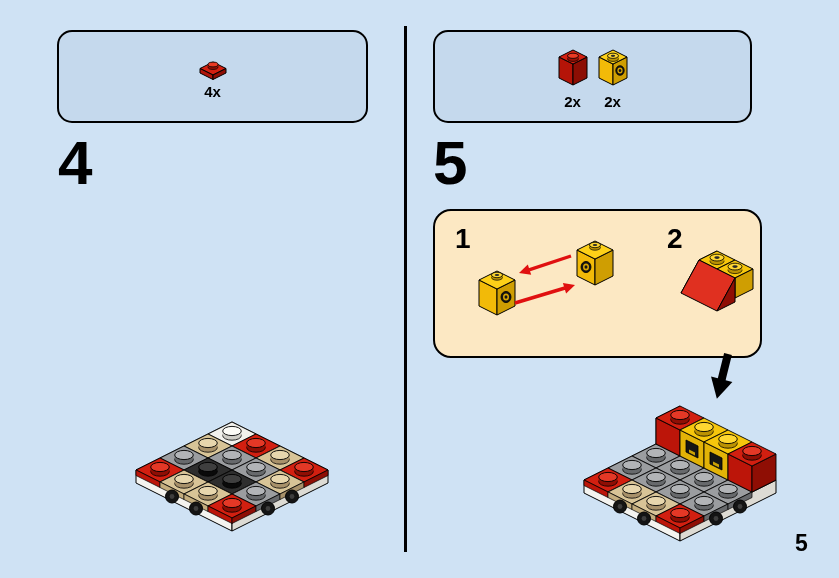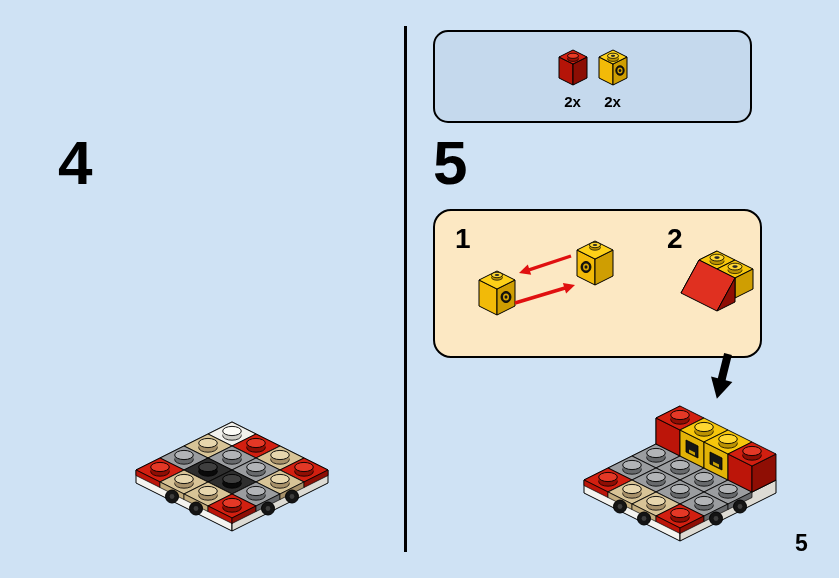--- a/index.html
+++ b/index.html
@@ -23,20 +23,33 @@
   #assembly4{position:absolute;left:112px;top:398px}
   #assembly5{position:absolute;left:560px;top:368px}
   #down-arrow{position:absolute;left:698px;top:352px}
   .page-number{position:absolute;left:795px;top:530px;font-size:23px;font-weight:800}
 </style>
 </head>
 <body style="background: rgb(207, 226, 244);">
 
 <div class="page">
 
+  <div class="parts-box" id="box4" style="background: rgb(197, 217, 237);">
+    <div class="part">
+      <svg width="36" height="26" viewBox="0 0 36 26">
+        <polygon points="18,7 31,13.5 18,20 5,13.5" fill="#d42011" stroke="#000" stroke-width="1" stroke-linejoin="round"></polygon>
+        <polygon points="5,13.5 18,20 18,24.5 5,18" fill="#b0150a" stroke="#000" stroke-width="1" stroke-linejoin="round"></polygon>
+        <polygon points="18,20 31,13.5 31,18 18,24.5" fill="#8f0e04" stroke="#000" stroke-width="1" stroke-linejoin="round"></polygon>
+        <ellipse cx="18" cy="12" rx="5" ry="2.4" fill="#991005" stroke="#000" stroke-width="0.7"></ellipse>
+        <polygon points="13,9.5 23,9.5 23,12 13,12" fill="#991005"></polygon>
+        <ellipse cx="18" cy="9.5" rx="5" ry="2.4" fill="#ea3a24" stroke="#000" stroke-width="0.8"></ellipse>
+      </svg>
+      <span class="count">4x</span>
+    </div>
+  </div>
   <div class="step-number" id="num4">4</div>
   <svg id="assembly4" width="240" height="150" viewBox="0 0 240 150">
       <polygon points="24.0,72.0 120.0,120.0 120.0,133.0 24.0,85.0" fill="#f4f3ef" stroke="#000" stroke-width="1" stroke-linejoin="round"></polygon>
       <polygon points="120.0,120.0 216.0,72.0 216.0,85.0 120.0,133.0" fill="#dddbd4" stroke="#000" stroke-width="1" stroke-linejoin="round"></polygon>
       <polygon points="120.0,24.0 216.0,72.0 120.0,120.0 24.0,72.0" fill="#eceae4" stroke="#000" stroke-width="1" stroke-linejoin="round"></polygon>
       <polygon points="120.0,24.0 144.0,36.0 120.0,48.0 96.0,36.0" fill="#f2f1ec" stroke="#000" stroke-width="0.9" stroke-linejoin="round"></polygon>
       <polygon points="144.0,36.0 168.0,48.0 144.0,60.0 120.0,48.0" fill="#d21f10" stroke="#000" stroke-width="0.9" stroke-linejoin="round"></polygon>
       <polygon points="168.0,48.0 192.0,60.0 168.0,72.0 144.0,60.0" fill="#d8c497" stroke="#000" stroke-width="0.9" stroke-linejoin="round"></polygon>
       <polygon points="192.0,60.0 216.0,72.0 192.0,84.0 168.0,72.0" fill="#d21f10" stroke="#000" stroke-width="0.9" stroke-linejoin="round"></polygon>
       <polygon points="96.0,36.0 120.0,48.0 96.0,60.0 72.0,48.0" fill="#d8c497" stroke="#000" stroke-width="0.9" stroke-linejoin="round"></polygon>

